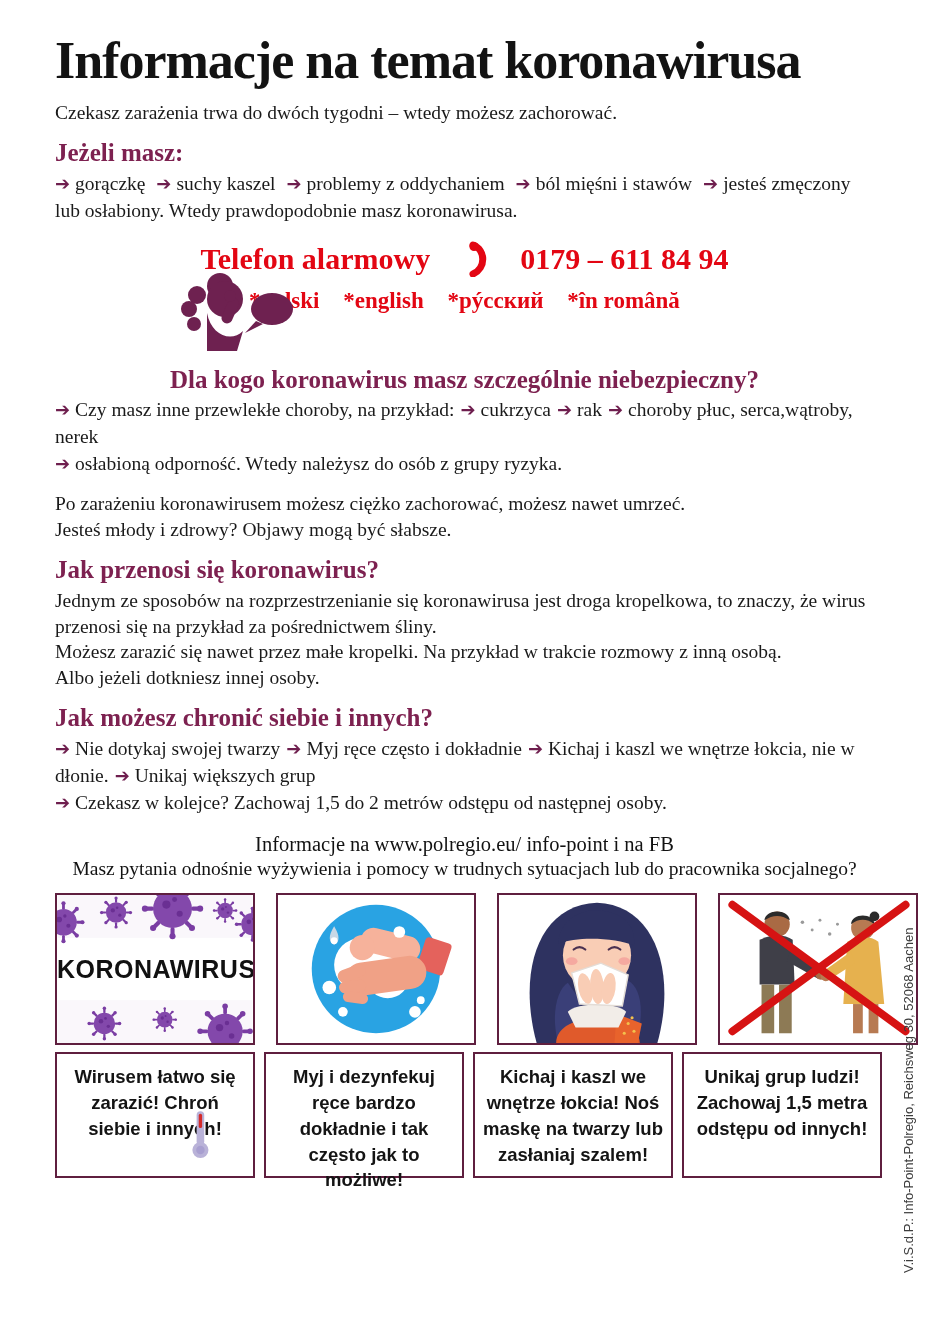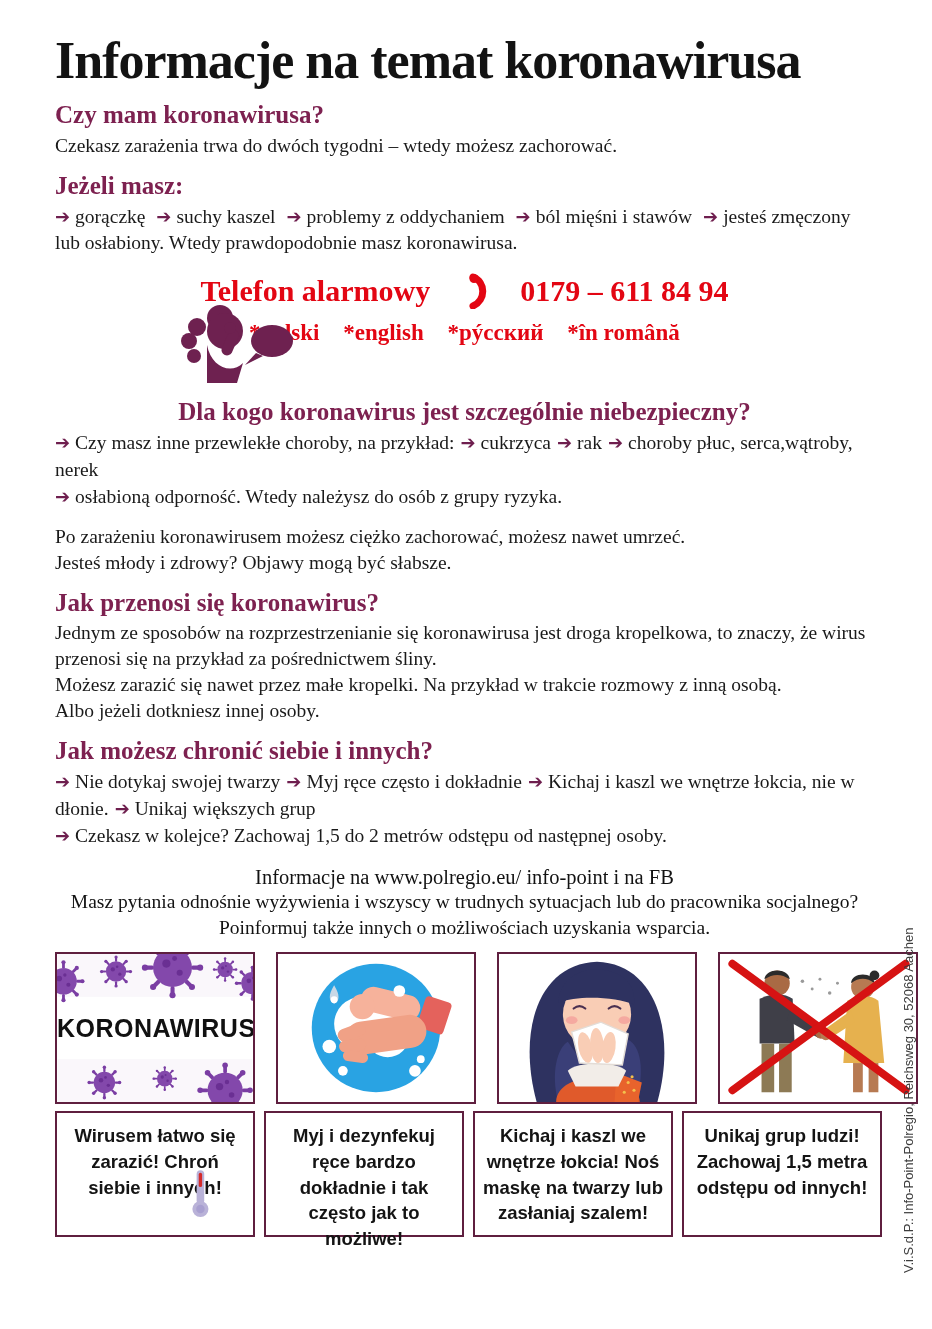--- a/index.html
+++ b/index.html
@@ -74,21 +74,20 @@
   }
   .fill-svg { width:100%; height:100%; display:block; }
 </style>
 </head>
 <body>
 
 <div class="page">
 
   <h1 class="title">Informacje na temat koronawirusa</h1>
 
-  <h2 class="h-purple">Czy mam koronawirusa?</h2>
   <p class="body-text">Czekasz zarażenia trwa do dwóch tygodni – wtedy możesz zachorować.</p>
 
   <h2 class="h-purple">Jeżeli masz:</h2>
   <div class="arrow-row">
     
   
       <span class="ai"><span class="arr">➔</span><span>gorączkę</span></span>
     
       <span class="ai"><span class="arr">➔</span><span>suchy kaszel</span></span>
     
@@ -128,21 +127,21 @@
         <circle cx="52" cy="30" r="18"></circle>
         <path d="M34,44 C38,66 58,74 70,62 L64,82 L34,82 Z"></path>
         <rect x="52" y="28" width="11" height="27" rx="5.5" transform="rotate(24 57 41)"></rect>
         <circle cx="57" cy="27" r="6"></circle>
         <ellipse cx="99" cy="40" rx="21" ry="16"></ellipse>
         <path d="M83,52 L72,64 L90,55 Z"></path>
       </g>
     </svg>
   </div>
 
-  <h2 class="h-purple h-center">Dla kogo koronawirus jest szczególnie niebezpieczny?</h2>
+  <h2 class="h-purple h-center">Dla kogo koronawirus masz szczególnie niebezpieczny?</h2>
   <div class="arrow-row">
     
   <span class="ai"><span class="arr">➔</span><span>Czy masz inne przewlekłe choroby, na przykład:</span></span><span class="ai"><span class="arr">➔</span><span>cukrzyca</span></span><span class="ai"><span class="arr">➔</span><span>rak</span></span><span class="ai"><span class="arr">➔</span><span>choroby płuc, serca,wątroby, nerek</span></span></div>
   <div class="arrow-row">
     
   <span class="ai"><span class="arr">➔</span><span>osłabioną odporność. Wtedy należysz do osób z grupy ryzyka.</span></span></div>
   <p class="body-text para-gap">Po zarażeniu koronawirusem możesz ciężko zachorować, możesz nawet umrzeć.</p>
   <p class="body-text">Jesteś młody i zdrowy? Objawy mogą być słabsze.</p>
 
   <h2 class="h-purple">Jak przenosi się koronawirus?</h2>
@@ -154,22 +153,21 @@
   <div class="arrow-row">
     
   <span class="ai"><span class="arr">➔</span><span>Nie dotykaj swojej twarzy</span></span><span class="ai"><span class="arr">➔</span><span>Myj ręce często i dokładnie</span></span><span class="ai"><span class="arr">➔</span><span>Kichaj i kaszl we wnętrze łokcia, nie w dłonie.</span></span><span class="ai"><span class="arr">➔</span><span>Unikaj większych grup</span></span></div>
 
   <div class="arrow-row">
     
   <span class="ai"><span class="arr">➔</span><span>Czekasz w kolejce? Zachowaj 1,5 do 2 metrów odstępu od następnej osoby.</span></span></div>
 
   <div class="info-block">
     <p class="info-bold">Informacje na www.polregio.eu/ info-point i na FB</p>
-    <p class="info-line">Masz pytania odnośnie wyżywienia i wszyscy w trudnych sytuacjach lub do pracownika socjalnego?</p>
-    <p class="info-line">Poinformuj także innych o możliwościach uzyskania wsparcia.</p>
+    <p class="info-line">Masz pytania odnośnie wyżywienia i pomocy w trudnych sytuacjach lub do pracownika socjalnego?</p>
   </div>
 
   <div class="gallery-row">
 
     <div class="img-box">
       <svg class="fill-svg" viewBox="0 0 200 152">
         <defs>
           <g id="virus">
             <g stroke="#7a3da3" stroke-width="4" stroke-linecap="round">
               <line x1="0" y1="-20" x2="0" y2="-27"></line>

